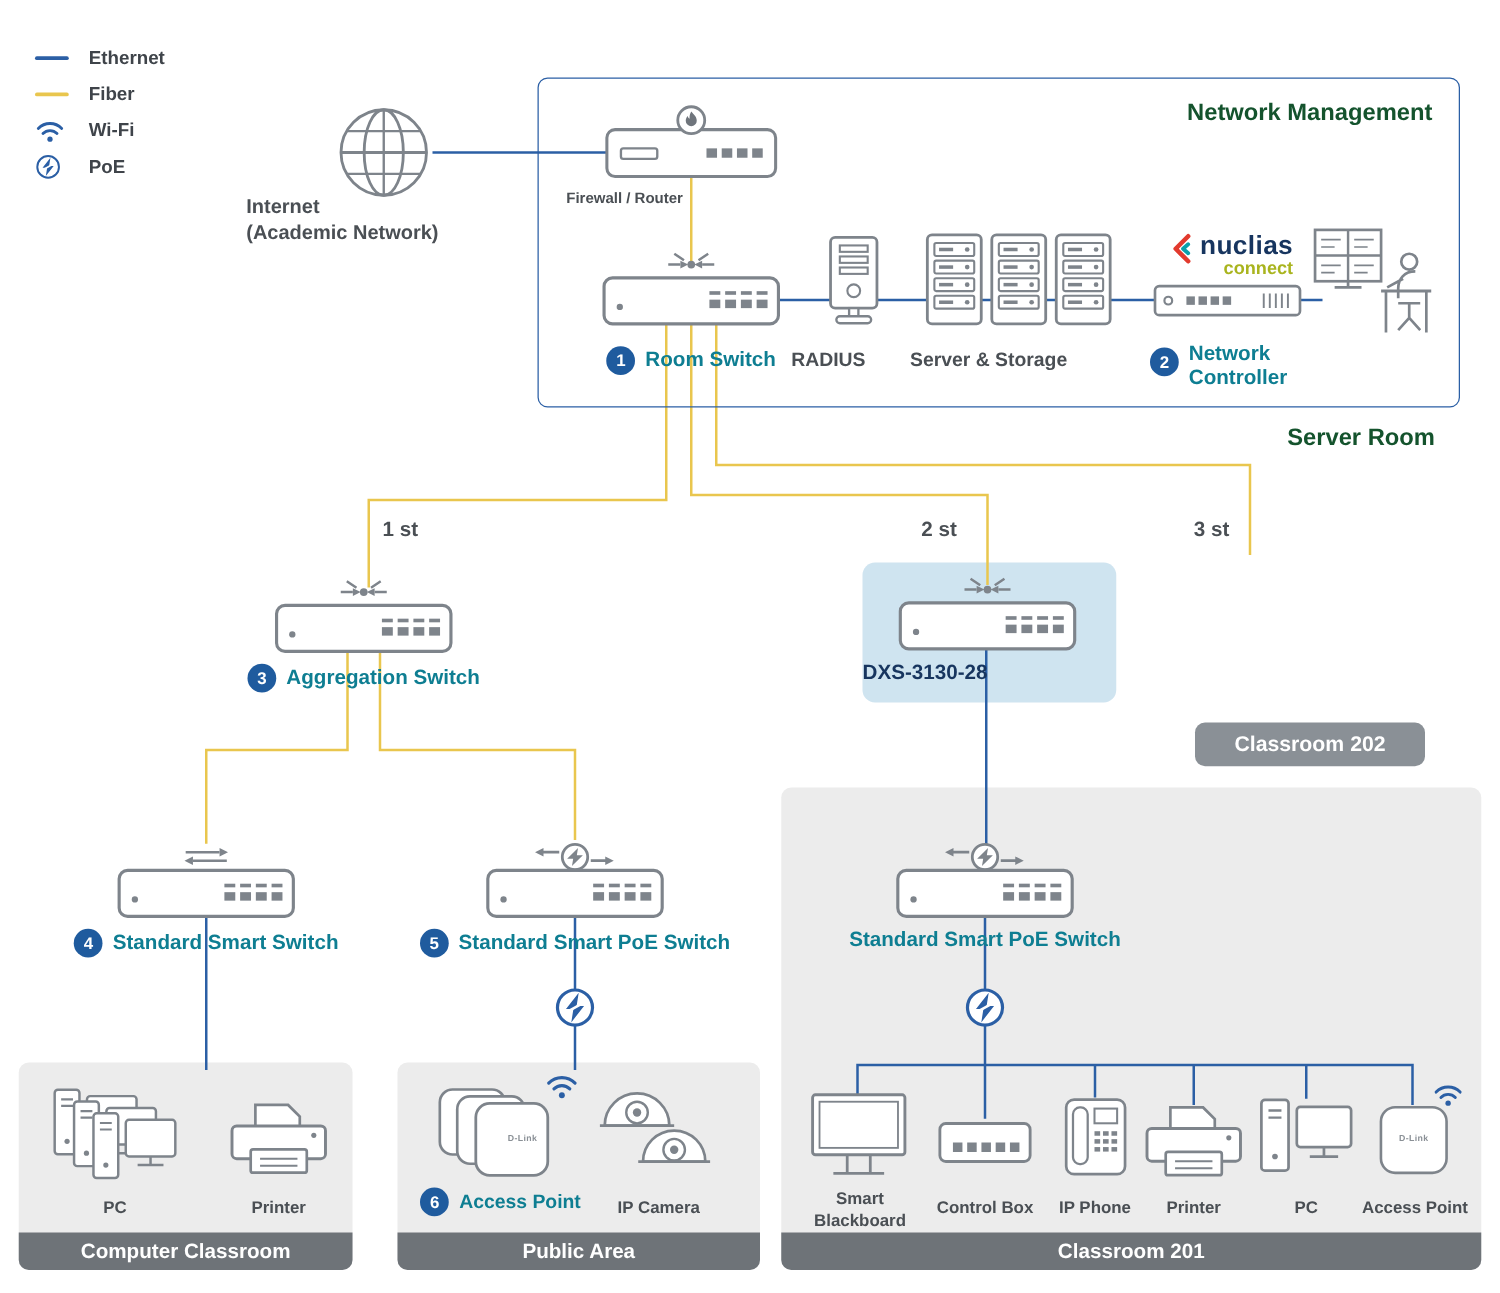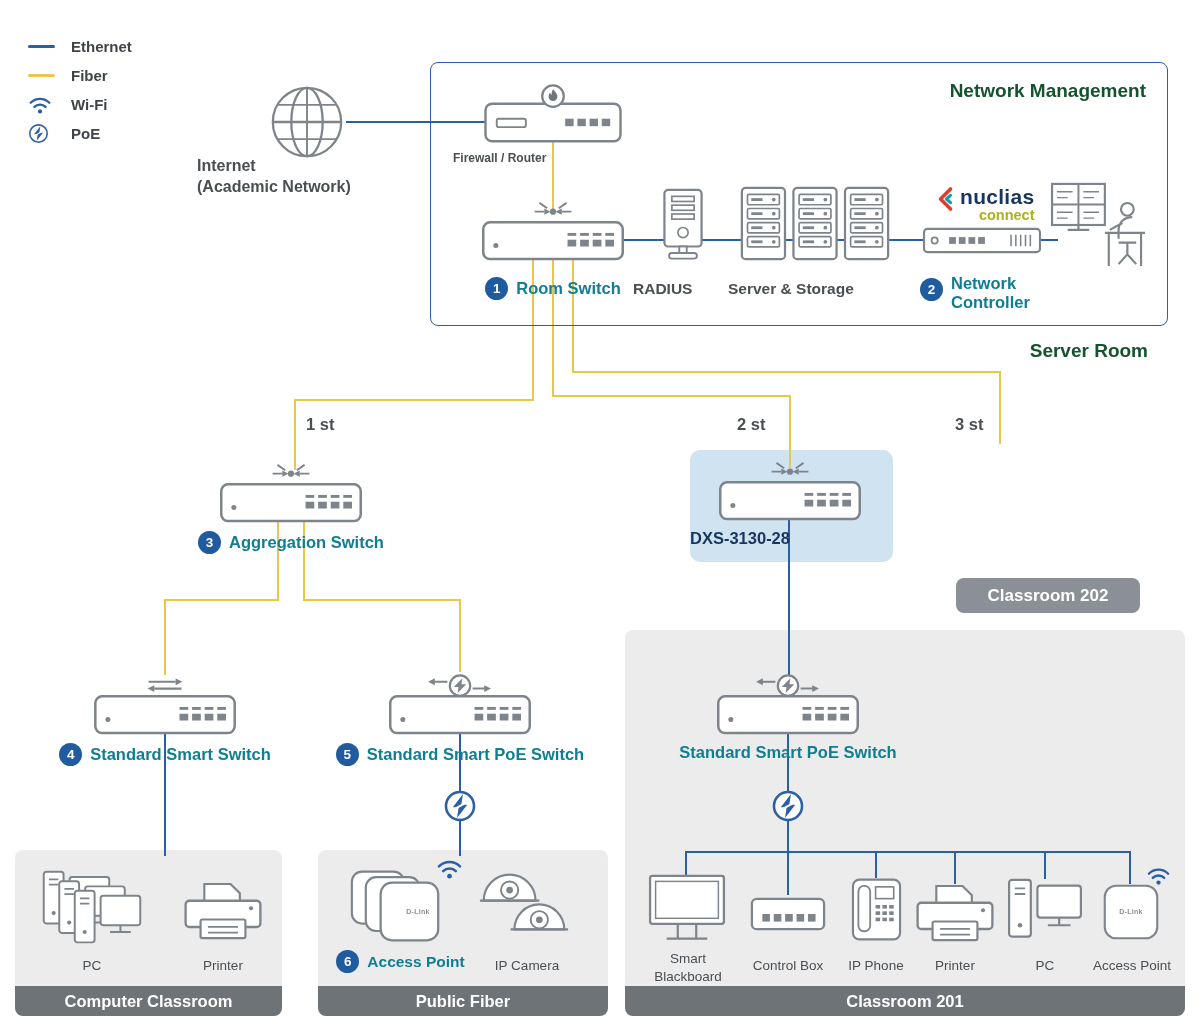--- a/index.html
+++ b/index.html
@@ -10,21 +10,21 @@
   .node{position:absolute;z-index:3}
   .node svg{display:block;width:100%;height:100%}
   .wires{position:absolute;inset:0;z-index:2;pointer-events:none}
   .area{position:absolute;z-index:1;background:#ececec;border-radius:8px}
   .area-footer{position:absolute;z-index:3;left:0;right:0;bottom:0;height:30px;background:#6e7378;
     border-radius:0 0 8px 8px;color:#fff;font-size:16.5px;font-weight:bold;text-align:center;line-height:30px}
   .hl{position:absolute;z-index:1;background:#cfe4f0;border-radius:10px}
   .nm-box{position:absolute;z-index:3;border:1.6px solid #2b5fa5;border-radius:8px;pointer-events:none}
   .sec-title{position:absolute;z-index:3;font-size:19px;font-weight:bold;color:#14532d}
   .dev-label{position:absolute;z-index:3;font-size:15.5px;font-weight:bold;color:#4a4f54;text-align:left;line-height:1.3}
-  .sub-label{position:absolute;z-index:3;font-size:13.5px;font-weight:400;color:#4a4f54;text-align:center;line-height:1.3}
+  .sub-label{position:absolute;z-index:3;font-size:13.5px;font-weight:700;color:#4a4f54;text-align:center;line-height:1.3}
   .tag-row{position:absolute;z-index:3;display:flex;align-items:center;justify-content:center;gap:8px}
   .badge{width:23px;height:23px;border-radius:50%;background:#1f5b9e;color:#fff;font-size:13.5px;font-weight:bold;
     display:flex;align-items:center;justify-content:center;flex:0 0 auto}
   .teal{color:#0e7e92;font-size:16.5px;font-weight:bold;white-space:nowrap}
   .legend{position:absolute;left:28px;top:32px;z-index:3}
   .legend-row{display:flex;align-items:center;height:29px;gap:11px}
   .legend-swatch{width:32px;display:flex;align-items:center}
   .legend-label{font-size:15px;font-weight:600;color:#3f444a}
   .line-sample{width:27px;height:3px;border-radius:2px}
   .tag202{position:absolute;z-index:3;background:#8a9096;border-radius:8px;color:#fff;font-weight:bold;font-size:17px;
@@ -275,21 +275,21 @@
         <path d="M16 3 L5 14 L16 25" fill="none" stroke="#e23a2e" stroke-width="4" stroke-linecap="round" stroke-linejoin="round"></path>
         <path d="M16 10 L11.5 14 L16 18" fill="none" stroke="#0aa0ab" stroke-width="3.4" stroke-linecap="round" stroke-linejoin="round"></path>
       </symbol>
     </defs>
   </svg>
 
   <div class="area" style="left:15px;top:850px;width:267px;height:166px">
     <div class="area-footer">Computer Classroom</div>
   </div>
   <div class="area" style="left:318px;top:850px;width:290px;height:166px">
-    <div class="area-footer">Public Fiber</div>
+    <div class="area-footer">Public Area</div>
   </div>
   <div class="area" style="left:625px;top:630px;width:560px;height:386px">
     <div class="area-footer">Classroom 201</div>
   </div>
   <div class="hl" style="left:690px;top:450px;width:203px;height:112px"></div>
 
   <svg class="wires" viewBox="0 0 1200 1034">
     <g fill="none" stroke="#e9c64e" stroke-width="2">
       <path d="M553 141 V211"></path>
       <path d="M533 259 V400 H295 V470"></path>

